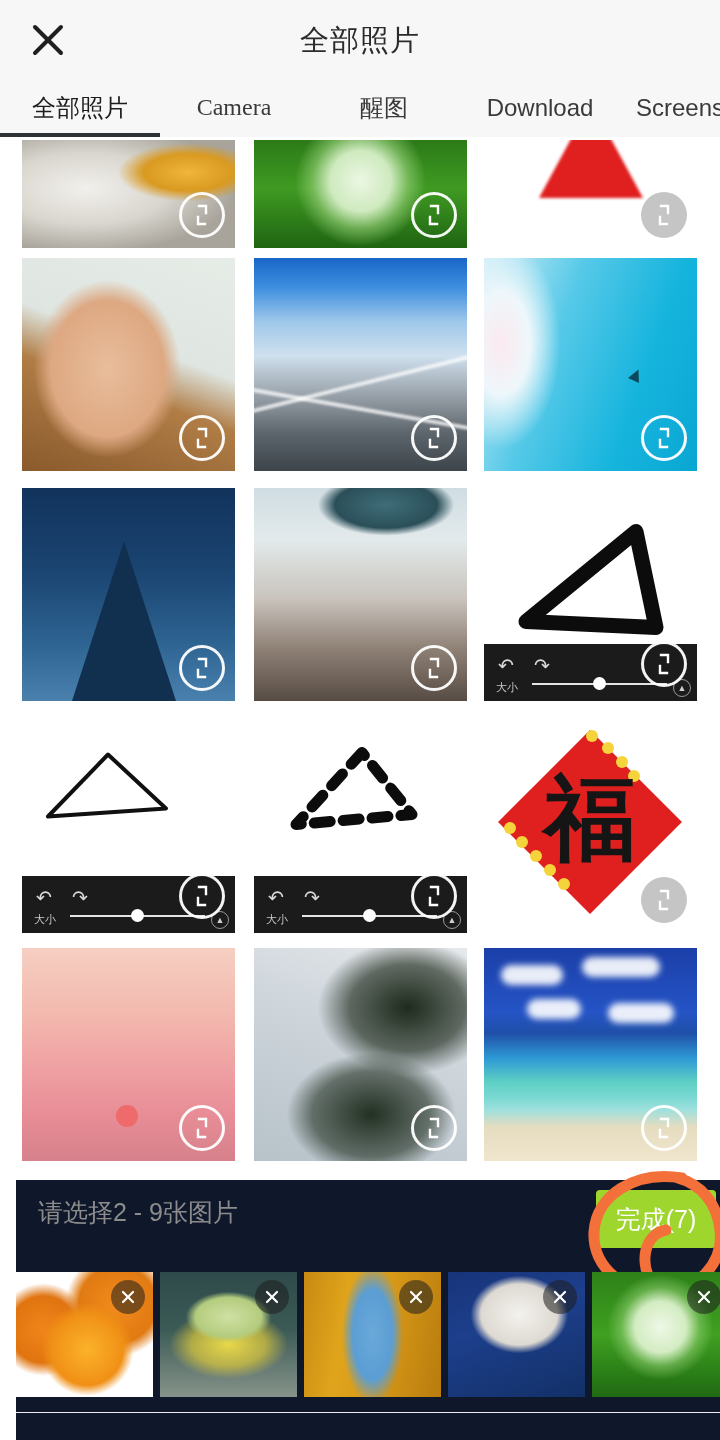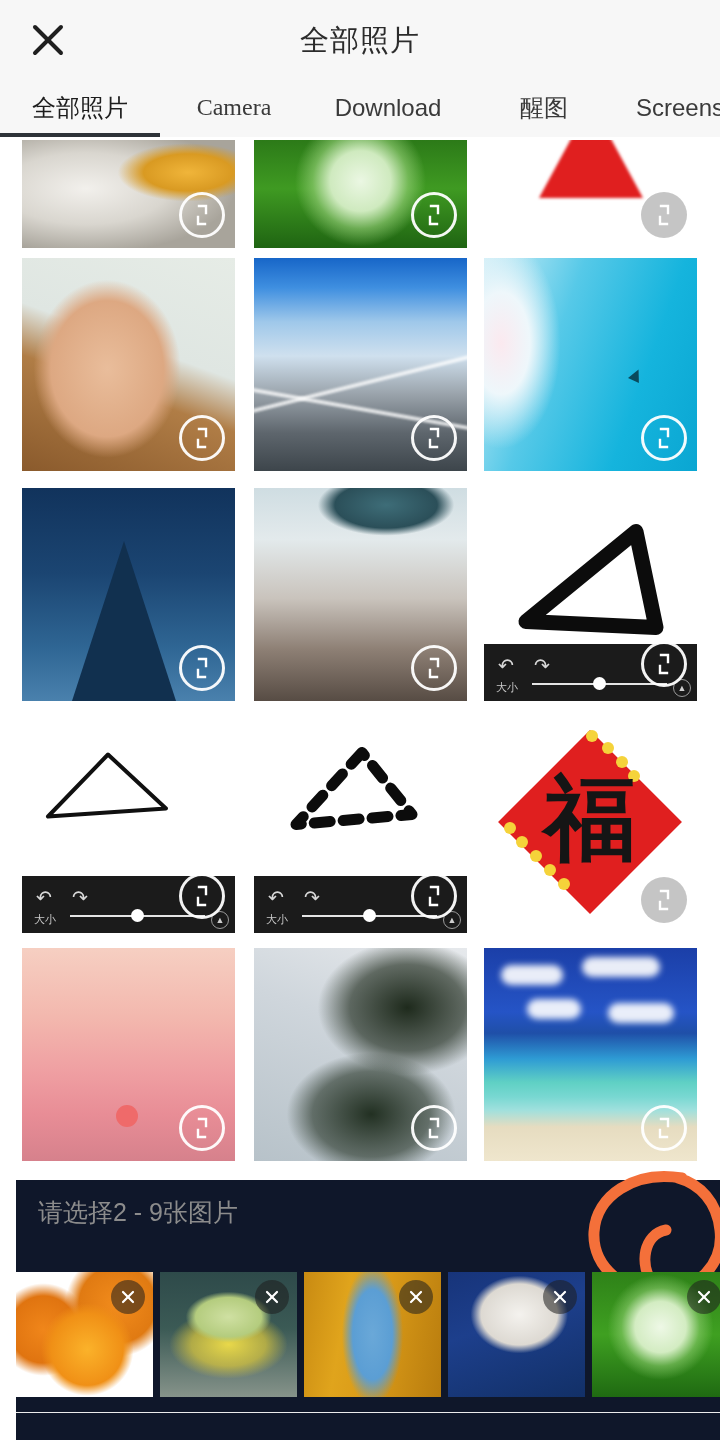--- a/index.html
+++ b/index.html
@@ -270,22 +270,22 @@
         <line x1="39" y1="13" x2="13" y2="39" stroke="#1f1f1f" stroke-width="4" stroke-linecap="round"></line>
       </svg>
     </div>
     <div class="header-title">全部照片</div>
   </div>
 
   <div class="tabs">
     <div class="tabs-inner" id="tabs-inner">
         <div class="tab active" style="width: 160px;"><span>全部照片</span><span class="tab-underline"></span></div>
         <div class="tab" style="width: 148px; font-family: Liberation Serif, serif;"><span>Camera</span></div>
+        <div class="tab" style="width: 152px;"><span>醒图</span></div>
         <div class="tab" style="width: 160px;"><span>Download</span></div>
-        <div class="tab" style="width: 152px;"><span>醒图</span></div>
         <div class="tab" style="width: 120px;"><span>Screens</span></div>
       </div>
   </div>
 
   <div class="grid" id="grid">
       <div class="cell" style="left: 22px; width: 213px; top: 0px; height: 108px;">
         <div class="thumb">
           <div class="pic-eagle"></div>
           <div class="expand-badge outline">
             <svg width="24" height="24" viewBox="0 0 24 24">
@@ -521,20 +521,21 @@
               <path d="M15 21 H8 V14" fill="none" stroke="#ffffff" stroke-width="2.4" stroke-linecap="square"></path>
             </svg>
           </div>
         </div>
       </div>
     </div>
 
   <div class="footer">
     <div class="hint">请选择2 - 9张图片</div>
 
+    <button class="done-btn" style="background: rgb(158, 214, 46);">完成(7)</button>
 
     <svg class="anno-circle" viewBox="0 0 148 132">
       <path d="M100 10 C 52 2, 14 28, 12 64 C 10 100, 44 126, 80 124 C 116 122, 142 96, 138 62 C 135 34, 118 16, 96 10" fill="none" stroke="#f4703a" stroke-width="11" stroke-linecap="round"></path>
       <path d="M84 62 C 62 66, 56 96, 72 118" fill="none" stroke="#f4703a" stroke-width="11" stroke-linecap="round"></path>
     </svg>
 
     <div class="sel-strip" id="sel-strip">
         <div class="sel-item" style="margin-left: 0px;">
           <div class="pic pic-orange"></div>
           <div class="sel-x">

